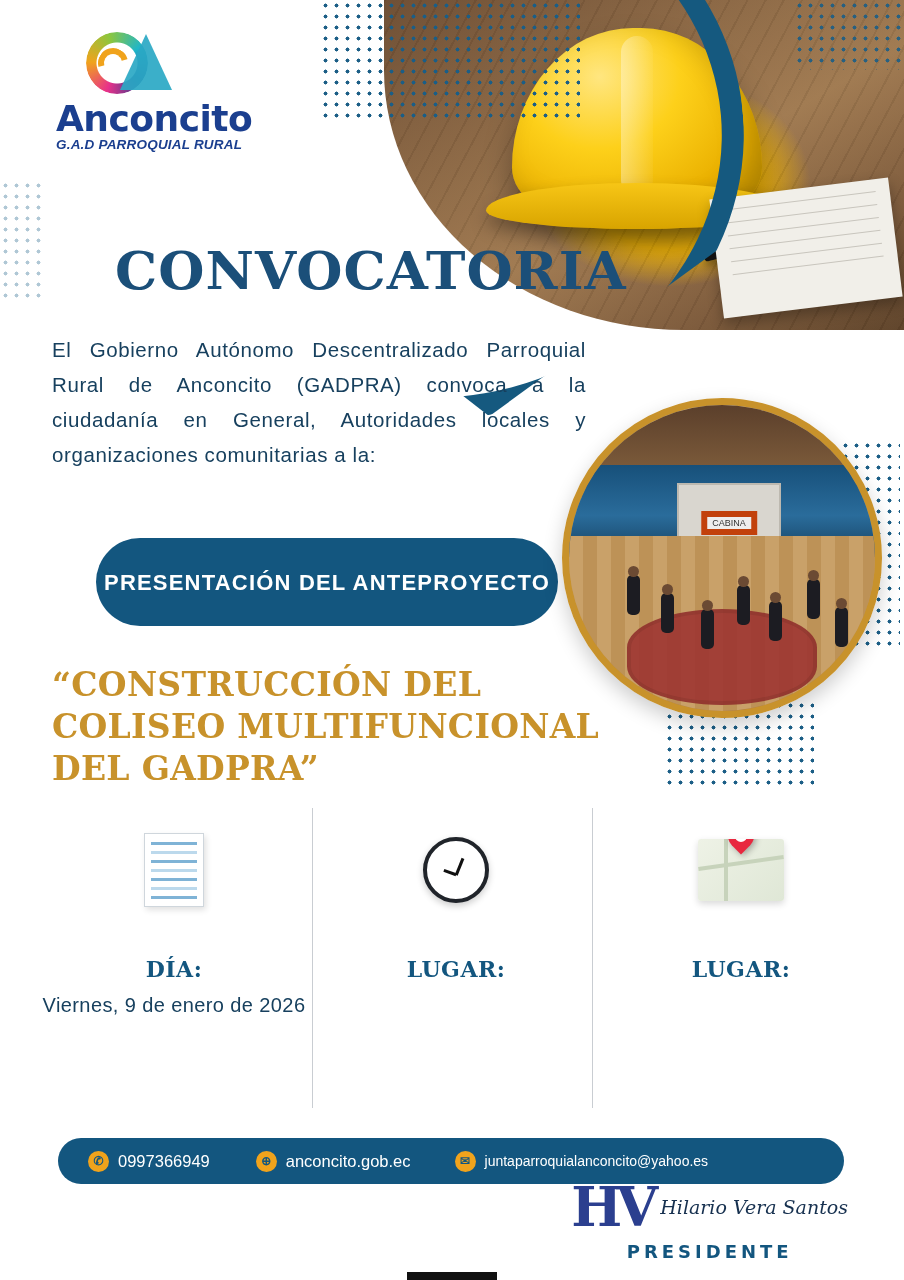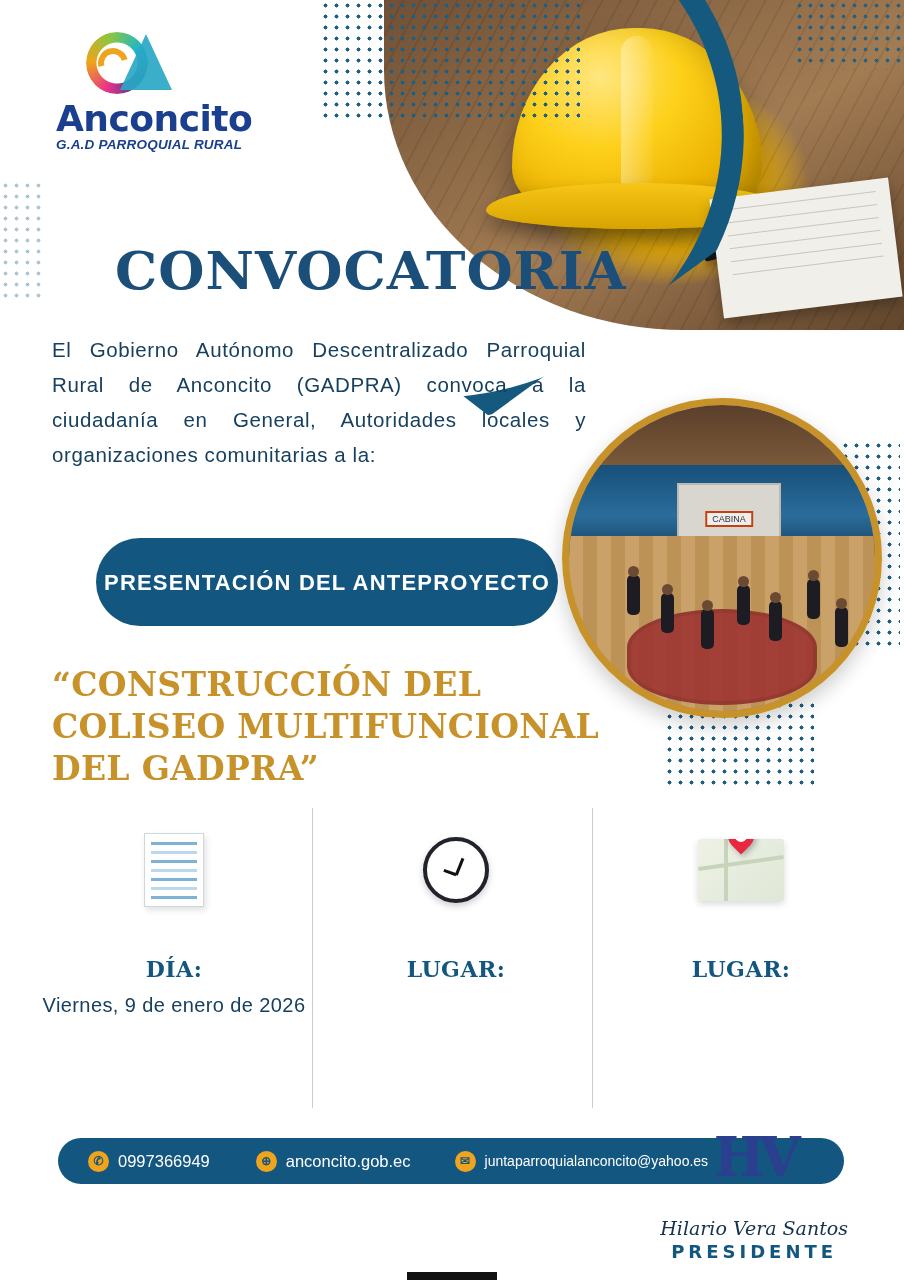--- a/index.html
+++ b/index.html
@@ -194,21 +194,21 @@
     background: linear-gradient(180deg, #17507a 0%, #2a6c9b 55%, #16405f 100%);
   }
   .court-cabina {
     position:absolute; top: 78px; left: 108px;
     width: 104px; height: 84px;
     background: #d9d6cf;
     border: 2px solid #bdb9b0;
   }
   .court-cabina span {
     position:absolute; top: 26px; left: 50%; transform: translateX(-50%);
-    font-size: 9px; color:#333; border:2px solid #c2410c; padding:1px 5px; background:#eee;
+    font-size: 9px; color:#333; border:6px solid #c2410c; padding:1px 5px; background:#eee;
   }
   .court-floor {
     position:absolute; bottom: 0; left:0; right:0; height: 175px;
     background: repeating-linear-gradient(90deg,#c9a169 0 14px,#bd9257 14px 28px);
   }
   .court-key {
     position:absolute; bottom: 6px; left: 50%; transform: translateX(-50%);
     width: 190px; height: 96px; border: 4px solid #8d2a2a;
     border-radius: 50%/40%;
     background: #9c3030;
@@ -271,21 +271,21 @@
   .ci-3 { margin-left: 44px; font-size: 14px; }
   .c-icon {
     width: 21px; height: 21px; border-radius: 50%;
     background: #f0a31c; color:#13567f;
     display:flex; align-items:center; justify-content:center;
     font-size: 12px; font-weight: bold;
   }
 
   
   .sig { position: absolute; right: 56px; bottom: 18px; text-align: center; }
-  .sig-wrap { display: flex; align-items: center; gap: 28px; flex-direction: column; }
+  .sig-wrap { display: flex; align-items: center; gap: 8px; }
   .sig-mono { font-family:"DejaVu Serif", serif; font-weight:bold; font-size: 54px; color:#2b3f8f; letter-spacing:-6px; }
   .sig-name { font-family: "DejaVu Serif", serif; font-style: italic; font-size: 19px; color: #16304f; }
   .sig-role { font-family:"DejaVu Sans", sans-serif; font-weight:bold; letter-spacing: 4px; font-size: 18px; color:#13567f; margin-top: 2px; }
 
   .bottom-nub { position:absolute; left:50%; transform:translateX(-50%); bottom:0; width:90px; height:8px; background:#111; }
 </style>
 </head>
 <body>
 
 <div class="hero-photo">

